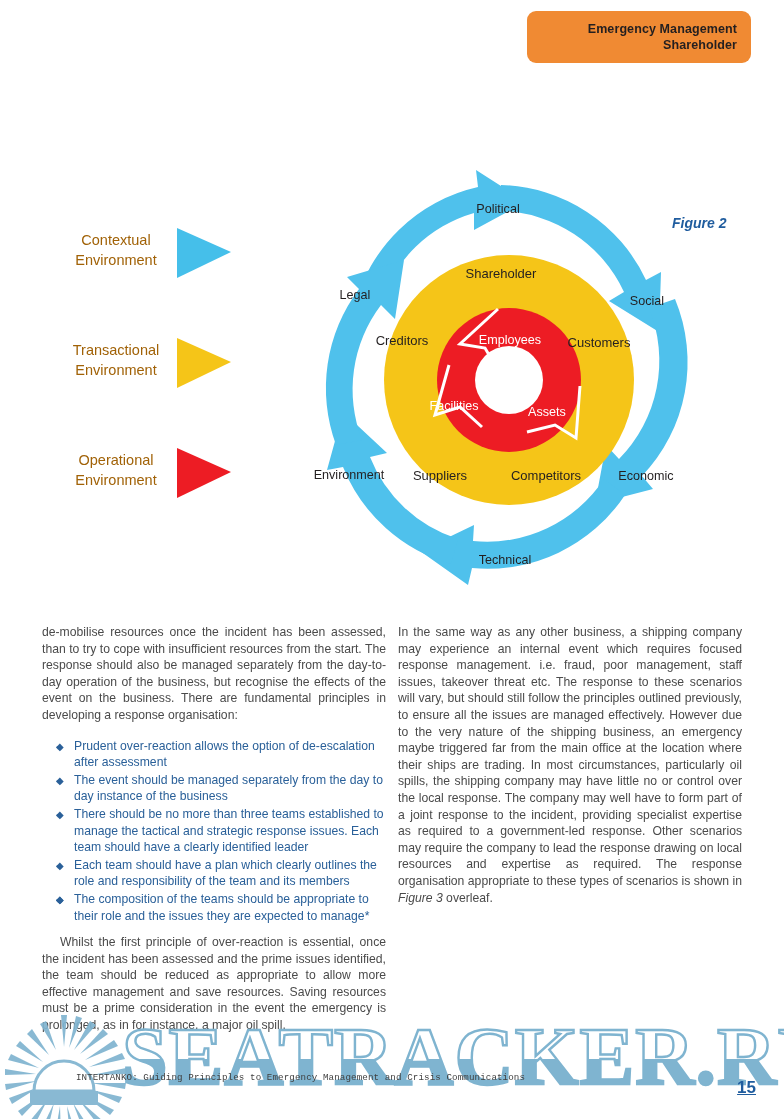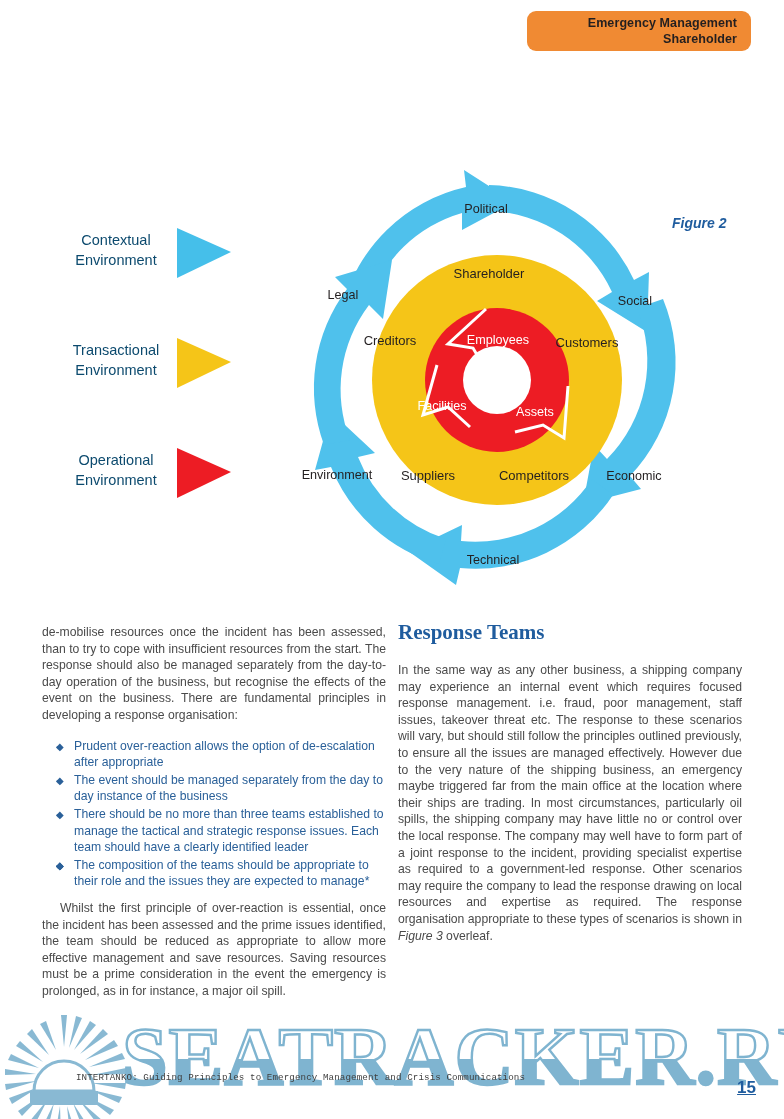--- a/index.html
+++ b/index.html
@@ -4,47 +4,47 @@
 <style>
   html,body{margin:0;padding:0;}
   body{
     width:784px;height:1119px;background:#ffffff;position:relative;overflow:hidden;
     font-family:"Liberation Sans", sans-serif;
   }
   .page{position:absolute;inset:0;}
 
   
   .header-tab{
-    position:absolute;left:527px;top:11px;width:224px;height:40px;
+    position:absolute;left:527px;top:11px;width:224px;height:52px;
     background:#F08A33;border-radius:9px;
     display:flex;flex-direction:column;align-items:flex-end;justify-content:center;
     padding-right:14px;box-sizing:border-box;padding-left:12px;
   }
   .header-tab span{
     display:block;color:#231f20;font-weight:bold;font-size:12.5px;line-height:16px;
     letter-spacing:.1px;text-align:right;
   }
 
   
   .fig-caption{
     position:absolute;left:672px;top:171px;
     color:#1F5C9E;font-weight:bold;font-style:italic;font-size:14px;margin-top:44px;
   }
 
   
   .legend{position:absolute;left:56px;top:222px;width:200px;}
   .legend-row{position:relative;height:110px;}
   .legend-label{
     position:absolute;left:0;top:8px;width:120px;text-align:center;
-    color:#0c4a6e;font-size:14.5px;line-height:20px;
+    color:#a16207;font-size:14.5px;line-height:20px;
   }
   .legend-tri{position:absolute;left:119px;top:4px;width:58px;height:54px;}
 
   
-  .diagram{position:absolute;left:282px;top:168px;width:430px;height:424px;}
+  .diagram{position:absolute;left:294px;top:168px;width:430px;height:424px;}
   .diagram svg{display:block;width:430px;height:424px;}
   .ring-label{
     font-family:"Liberation Sans", sans-serif;
     fill:#231f20;font-size:12.6px;text-anchor:middle;
   }
   .inner-label{
     font-family:"Liberation Sans", sans-serif;
     fill:#ffffff;font-size:12.6px;text-anchor:middle;
   }
   .mid-label{
@@ -199,33 +199,32 @@
       <text class="inner-label" x="253" y="248">Assets</text>
       <text class="inner-label" x="160" y="242">Facilities</text>
 
     </svg>
   </div>
 
   <div class="col col-left">
     <p class="body-p">de-mobilise resources once the incident has been assessed, than to try to cope with insufficient resources from the start. The response should also be managed separately from the day-to-day operation of the business, but recognise the effects of the event on the business. There are fundamental principles in developing a response organisation:</p>
 
     <ul class="bullets">
-      <li><span class="dia">◆</span><span>Prudent over-reaction allows the option of de-escalation after appropriate</span></li>
+      <li><span class="dia">◆</span><span>Prudent over-reaction allows the option of de-escalation after assessment</span></li>
       <li><span class="dia">◆</span><span>The event should be managed separately from the day to day instance of the business</span></li>
       <li><span class="dia">◆</span><span>There should be no more than three teams established to manage the tactical and strategic response issues. Each team should have a clearly identified leader</span></li>
-      <li><span class="dia">◆</span></li>
+      <li><span class="dia">◆</span><span>Each team should have a plan which clearly outlines the role and responsibility of the team and its members</span></li>
       <li><span class="dia">◆</span></li>
       <li><span class="dia">◆</span><span>The composition of the teams should be appropriate to their role and the issues they are expected to manage*</span></li>
     </ul>
 
     <p class="body-p indent">Whilst the first principle of over-reaction is essential, once the incident has been assessed and the prime issues identified, the team should be reduced as appropriate to allow more effective management and save resources. Saving resources must be a prime consideration in the event the emergency is prolonged, as in for instance, a major oil spill.</p>
   </div>
 
   <div class="col col-right">
-    <h2 class="sec-head">Response Teams</h2>
     <p class="body-p"><span>In the same way as any other business, a shipping company may experience an internal event which requires focused response management. i.e. fraud, poor management, staff issues, takeover threat etc. The response to these scenarios will vary, but should still follow the principles outlined previously, to ensure all the issues are managed effectively. However due to the very nature of the shipping business, an emergency maybe triggered far from the main office at the location where their ships are trading. In most circumstances, particularly oil spills, the shipping company may have little no or control over the local response. The company may well have to form part of a joint response to the incident, providing specialist expertise as required to a government-led response. Other scenarios may require the company to lead the response drawing on local resources and expertise as required. The response organisation appropriate to these types of scenarios is shown in </span><em class="fig-ital">Figure 3</em><span> overleaf.</span></p>
   </div>
 
   <div class="watermark">
     <svg width="784" height="119" viewBox="0 0 784 119">
       <g fill="#7FB4D0" opacity="0.92">
         <g transform="translate(64,77)">
           <circle cx="0" cy="0" r="28" fill="none" stroke="#7FB4D0" stroke-width="0"></circle>
           <g>
             <polygon points="-3,-62 3,-62 0,-30"></polygon>

